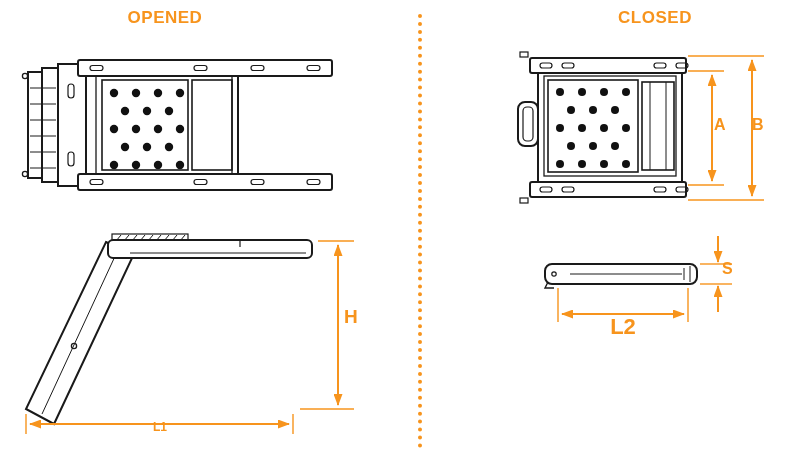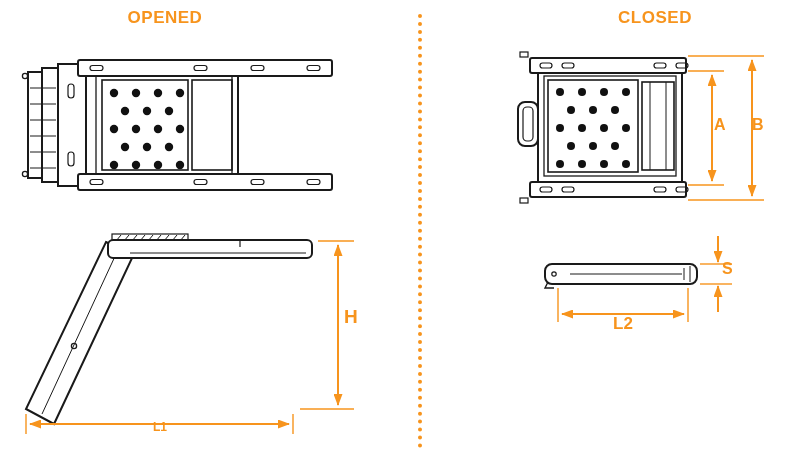--- a/index.html
+++ b/index.html
@@ -258,15 +258,15 @@
       <line stroke-width="1.4" x1="258" y1="64" x2="258" y2="98"></line>
       <line stroke-width="2" x1="132" y1="90" x2="254" y2="90" marker-start="url(#arr-cs)" marker-end="url(#arr-cs)"></line>
     </g>
   </svg>
 
   <span class="dimlbl" style="left:344px; top:306px; font-size:19px;">H</span>
   <span class="dimlbl" style="left:128px; top:420px; width:64px; text-align:center; font-size:12px;">L1</span>
   <span class="dimlbl" style="left:714px; top:116px; font-size:16px;">A</span>
   <span class="dimlbl" style="left:752px; top:116px; font-size:16px;">B</span>
   <span class="dimlbl" style="left:722px; top:260px; font-size:16px;">S</span>
-  <span class="dimlbl" style="left:593px; top:314px; width:60px; text-align:center; font-size:17px;">L2</span>
+  <span class="dimlbl" style="left:593px; top:314px; width:60px; text-align:center; font-size:22px;">L2</span>
 
 </div>
 
 </body></html>

